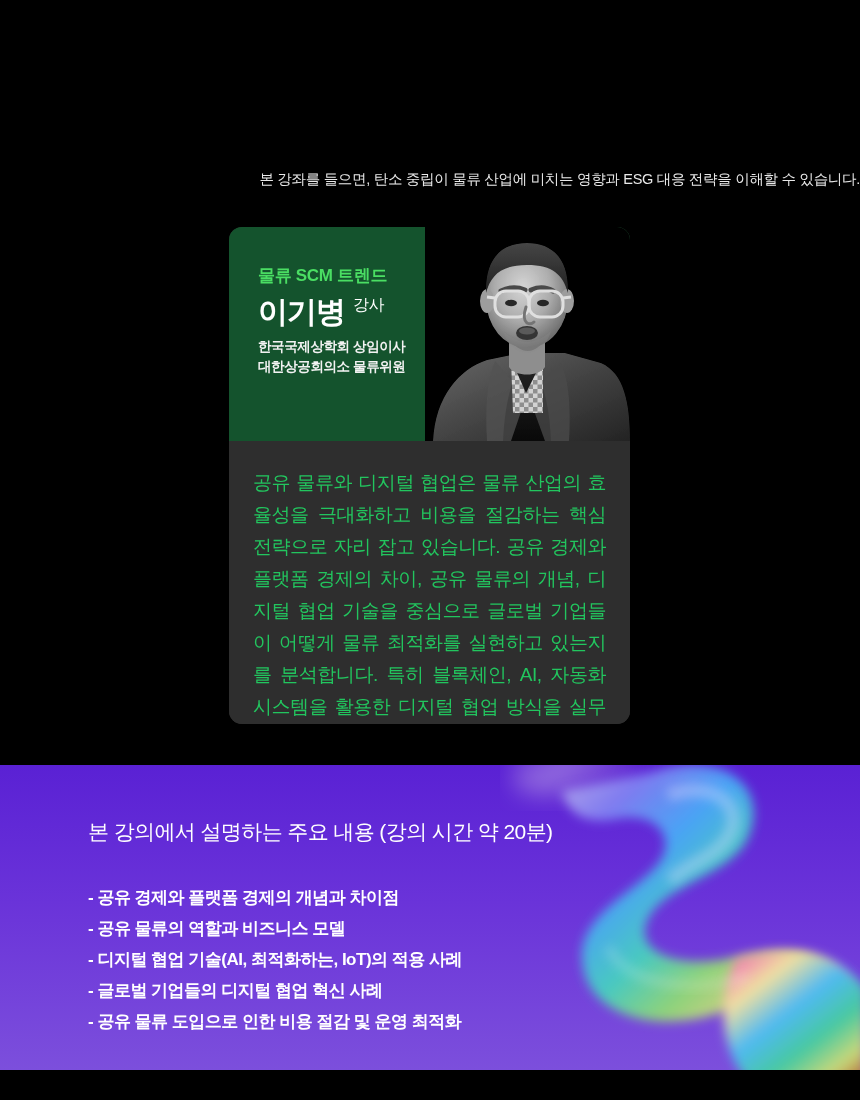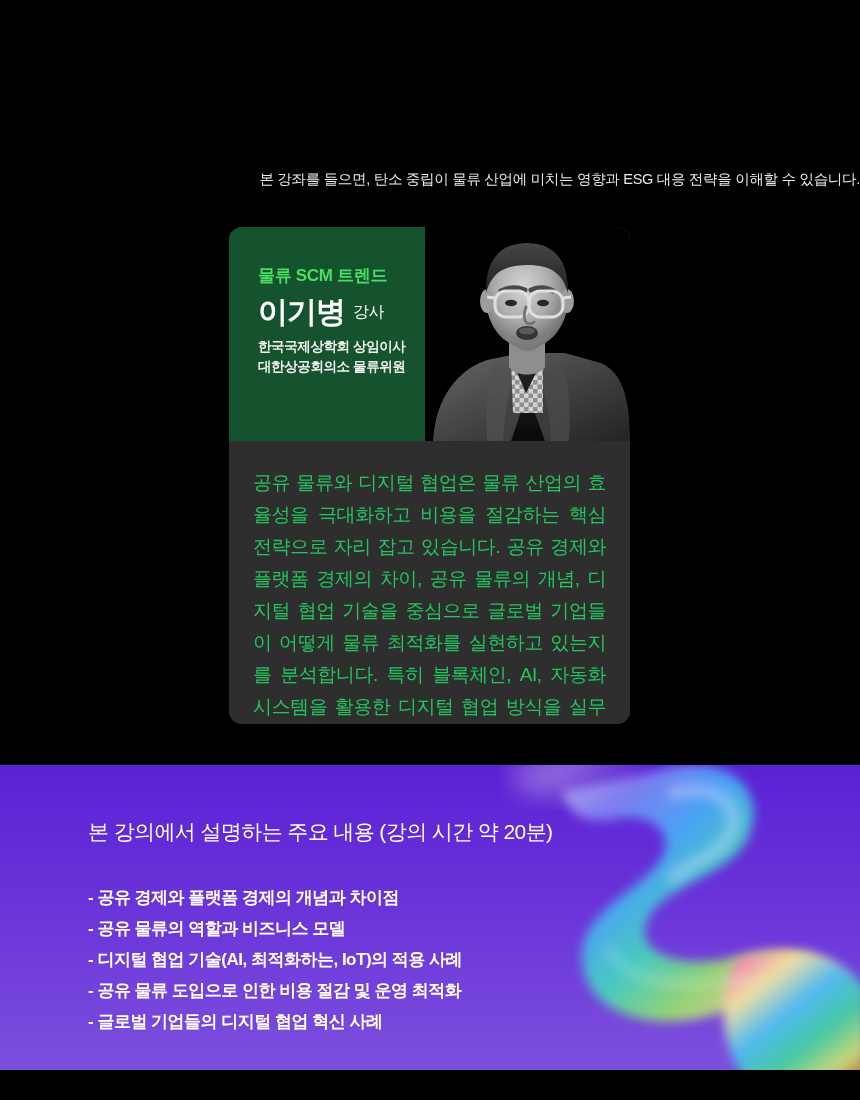--- a/index.html
+++ b/index.html
@@ -88,21 +88,21 @@
     color: #4ade63;
     font-size: 17px;
     font-weight: 700;
     letter-spacing: -0.3px;
     line-height: 22px;
     white-space: nowrap;
   }
   .thumb-name-row {
     margin-top: 8px;
     display: flex;
-    align-items: center;
+    align-items: flex-start;
     gap: 8px;
     white-space: nowrap;
   }
   .thumb-name {
     color: #ffffff;
     font-size: 30px;
     font-weight: 700;
     letter-spacing: -1px;
     line-height: 34px;
   }
@@ -380,20 +380,20 @@
         <path d="M108 202 C126 240 190 248 248 232" stroke="#ffffff" stroke-width="9" fill="none" opacity="0.18" filter="url(#soft)"></path>
       </svg>
     </div>
 
     <h2 class="purple-title">본 강의에서 설명하는 주요 내용 (강의 시간 약 20분)</h2>
 
     <ul class="bullets">
       <li>- 공유 경제와 플랫폼 경제의 개념과 차이점</li>
       <li>- 공유 물류의 역할과 비즈니스 모델</li>
       <li>- 디지털 협업 기술(AI, 최적화하는, IoT)의 적용 사례</li>
+      <li>- 글로벌 기업들의 디지털 협업 혁신 사례</li>
       <li>- 공유 물류 도입으로 인한 비용 절감 및 운영 최적화</li>
-      <li>- 글로벌 기업들의 디지털 협업 혁신 사례</li>
     </ul>
   </section>
 
   <div class="footer-black"></div>
 
 </div>
 
 </body></html>

